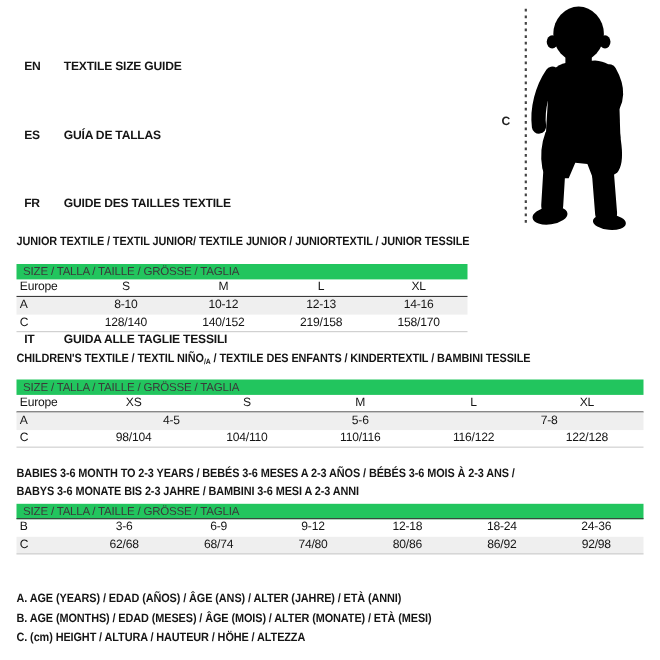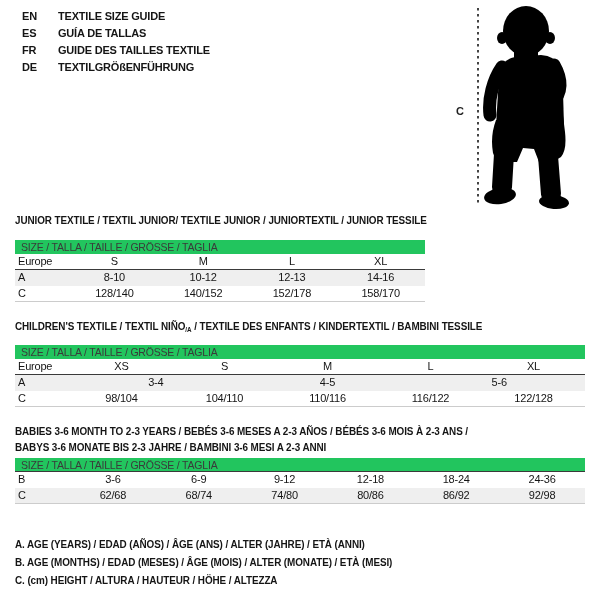--- a/index.html
+++ b/index.html
@@ -3,21 +3,21 @@
 <meta charset="utf-8">
 <style>
   html,body{margin:0;padding:0;}
   body{
     width:600px;height:600px;position:relative;background:#ffffff;
     font-family:"Liberation Sans", sans-serif;color:#151515;overflow:hidden;
   }
 
   
   .lang-block{position:absolute;top:8px;left:22px;}
-  .lang-row{display:flex;font-weight:bold;font-size:11px;line-height:17px;letter-spacing:-0.2px;}
+  .lang-row{display:flex;font-weight:bold;font-size:11px;line-height:17px;letter-spacing:-0.2px;margin-top:45px;}
   .lang-code{width:36px;}
   .lang-label{white-space:nowrap;}
 
   
   .figure-svg{position:absolute;left:455px;top:4px;}
   .figure-c{position:absolute;left:452px;top:105px;width:16px;text-align:center;
     font-size:11px;font-weight:bold;color:#222;}
 
   
   .tbl-title{position:absolute;left:15px;font-weight:bold;font-size:11px;line-height:13px;
@@ -52,20 +52,24 @@
     <span class="lang-code">ES</span>
     <span class="lang-label">GUÍA DE TALLAS</span>
   </div>
   <div class="lang-row">
     <span class="lang-code">FR</span>
     <span class="lang-label">GUIDE DES TAILLES TEXTILE</span>
   </div>
   <div class="lang-row">
     <span class="lang-code">DE</span>
     <span class="lang-label">TEXTILGRÖßENFÜHRUNG</span>
+  </div>
+  <div class="lang-row">
+    <span class="lang-code">IT</span>
+    <span class="lang-label">GUIDA ALLE TAGLIE TESSILI</span>
   </div>
 </div>
 
 <div class="figure-c">C</div>
 <svg class="figure-svg" width="130" height="208" viewBox="0 0 130 208" aria-hidden="true">
 
   <line x1="23" y1="4" x2="23" y2="202" stroke="#444" stroke-width="2" stroke-dasharray="2.5 3.5"></line>
   <g fill="#000" stroke="none">
 
     <ellipse cx="47" cy="34" rx="5" ry="6"></ellipse>
@@ -106,44 +110,44 @@
     <span class="lab">A</span>
     <span class="cell">8-10</span>
     <span class="cell">10-12</span>
     <span class="cell">12-13</span>
     <span class="cell">14-16</span>
   </div>
   <div class="trow row-last">
     <span class="lab">C</span>
     <span class="cell">128/140</span>
     <span class="cell">140/152</span>
-    <span class="cell">152/178</span>
+    <span class="cell">219/158</span>
     <span class="cell">158/170</span>
   </div>
 </div>
 
 <div class="tbl-title" style="top:320px;">
   <span>CHILDREN'S TEXTILE / TEXTIL NIÑO</span><span class="subsz">/A</span><span> / TEXTILE DES ENFANTS / KINDERTEXTIL / BAMBINI TESSILE</span>
 </div>
 
 <div class="tbl" style="top:345px;width:570px;">
   <div class="size-bar">SIZE / TALLA / TAILLE / GRÖSSE / TAGLIA</div>
   <div class="trow row-darkline">
     <span class="lab">Europe</span>
     <span class="cell">XS</span>
     <span class="cell">S</span>
     <span class="cell">M</span>
     <span class="cell">L</span>
     <span class="cell">XL</span>
   </div>
   <div class="trow row-alt">
     <span class="lab">A</span>
-    <span class="cell">3-4</span>
     <span class="cell">4-5</span>
     <span class="cell">5-6</span>
+    <span class="cell">7-8</span>
   </div>
   <div class="trow row-last">
     <span class="lab">C</span>
     <span class="cell">98/104</span>
     <span class="cell">104/110</span>
     <span class="cell">110/116</span>
     <span class="cell">116/122</span>
     <span class="cell">122/128</span>
   </div>
 </div>

